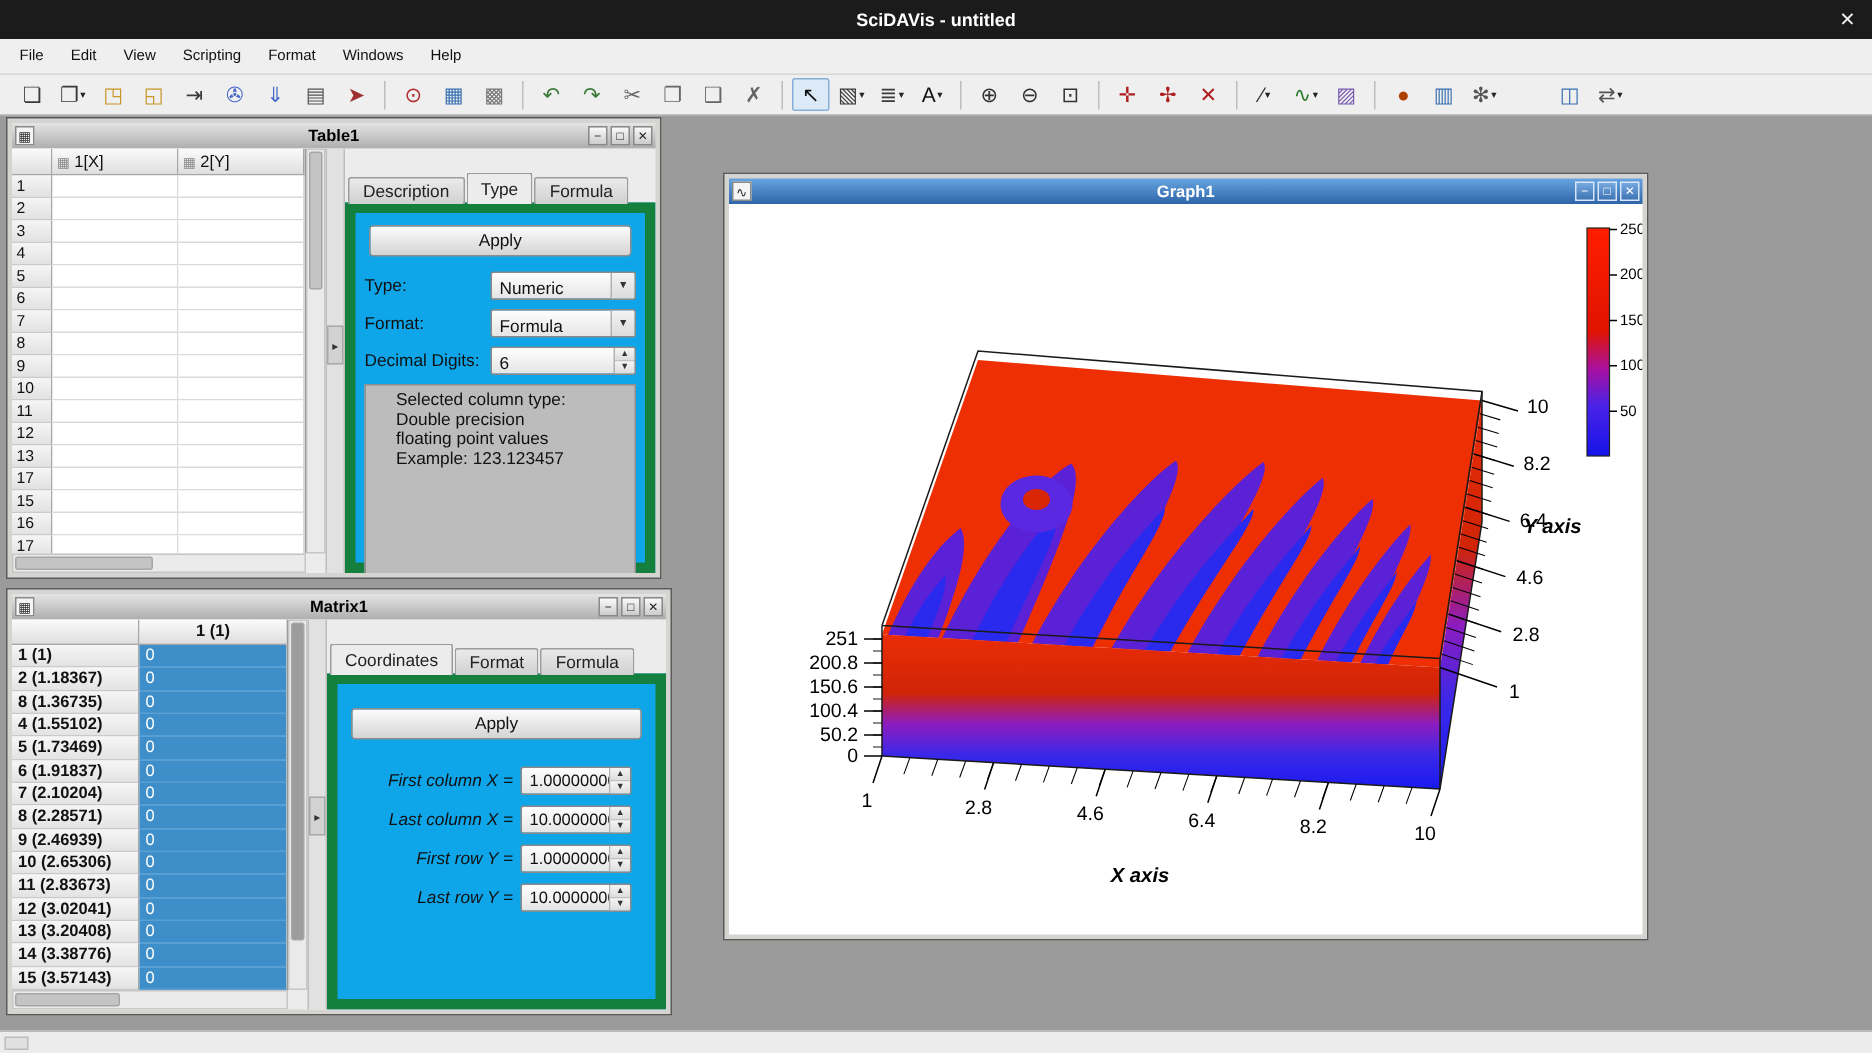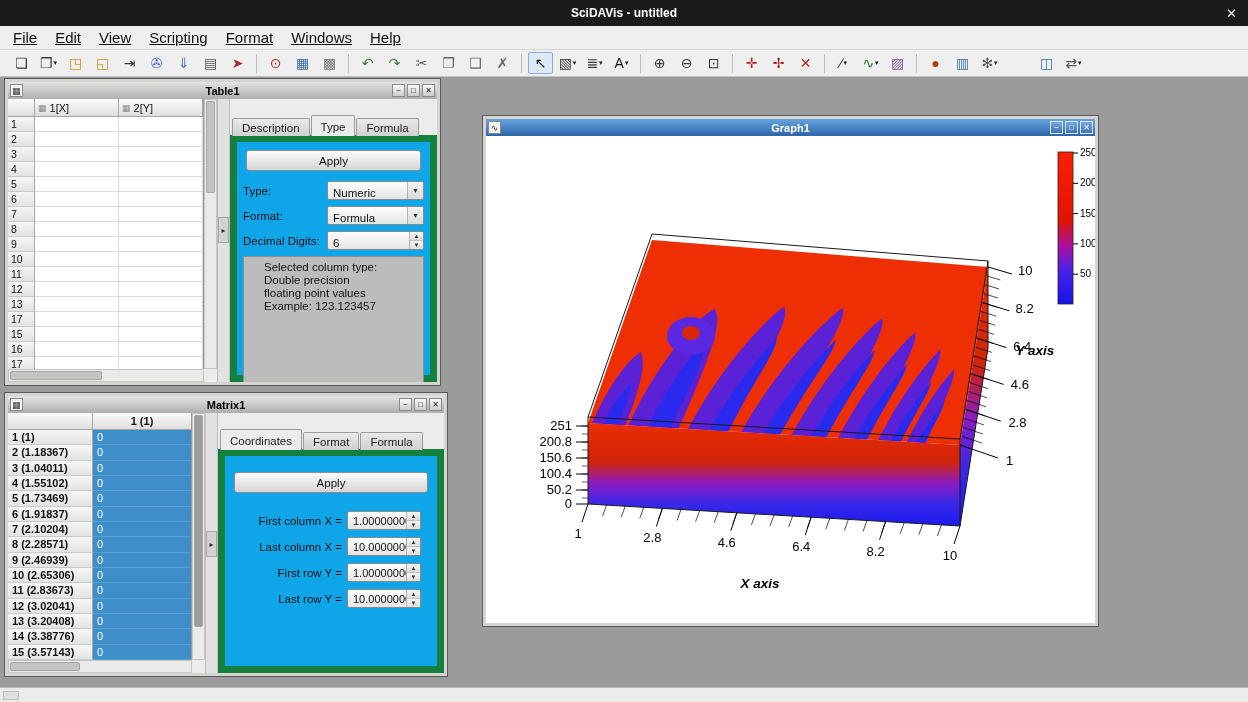--- a/index.html
+++ b/index.html
@@ -5,21 +5,21 @@
   * { margin:0; padding:0; box-sizing:border-box; cursor:default; }
   html,body { width:1248px; height:702px; overflow:hidden; }
   body { font-family:"Liberation Sans", sans-serif; font-size:12px; background:#9b9b9b; position:relative; color:#111; }
 
   
   .titlebar { position:absolute; left:0; top:0; width:100%; height:26px; background:#1b1b1b; }
   .titlebar .title { position:absolute; left:50%; top:50%; transform:translate(-50%,-50%); color:#fff; font-weight:bold; font-size:12px; }
   .titlebar .close { position:absolute; right:11px; top:50%; transform:translateY(-50%); color:#eee; font-size:13px; }
 
   .menubar { position:absolute; top:26px; left:0; width:100%; height:24px; background:#efefef; border-bottom:1px solid #d6d6d6; display:flex; align-items:center; padding:0 4px; }
-  .menuitem { padding:3px 9px; font-size:15px; color:#111;text-decoration:underline; }
+  .menuitem { padding:3px 9px; font-size:10px; color:#111; }
 
   .toolbar { position:absolute; top:50px; left:0; width:100%; height:27px; background:#efefef; border-bottom:1px solid #c2c2c2; display:flex; align-items:center; padding:0 8px; }
   .tbtn { width:25px; height:22px; margin:0 1px; display:flex; align-items:center; justify-content:center; border-radius:2px; font-size:14px; color:#3a3a3a; border:1px solid transparent; }
   .tbtn.active { border:1px solid #86aed6; background:#dceaf8; }
   .tdrop { font-size:7px; color:#222; margin-left:1px; }
   .tsep { width:1px; height:19px; background:#bdbdbd; margin:0 5px; flex:none; }
   .tgap { flex:none; }
 
   .mdi { position:absolute; top:77px; left:0; width:1248px; height:610px; background:#9b9b9b; }
 
@@ -84,21 +84,21 @@
   
   .mgrid { position:absolute; left:0; top:0; width:184px; height:247px; background:#fff; overflow:hidden; border-right:1px solid #9a9a9a; }
   .mhead { display:flex; height:17px; }
   .mcorner { width:85px; flex:none; border-right:1px solid #a6a6a6; border-bottom:1px solid #a6a6a6; background:linear-gradient(#fbfbfb,#dedede); }
   .mcolh { flex:1; border-bottom:1px solid #a6a6a6; background:linear-gradient(#fbfbfb,#dedede); font-size:11px; font-weight:bold; display:flex; align-items:center; justify-content:center; }
   .mrow { display:flex; height:15.33px; }
   .mlabel { width:85px; flex:none; font-size:11px; font-weight:bold; background:linear-gradient(#f6f6f6,#e3e3e3); border-right:1px solid #a6a6a6; border-bottom:1px solid #cacaca; display:flex; align-items:center; padding-left:4px; }
   .mval { flex:1; background:#3d8ec9; color:#fff; font-size:11px; display:flex; align-items:center; padding-left:4px; border-bottom:1px solid #58a0d4; }
 
   .mfrow { display:flex; align-items:center; justify-content:flex-end; margin-bottom:7px; padding-right:10px; }
-  .mflabel { font-size:11.5px; margin-right:5px; }
+  .mflabel { font-size:11.5px; margin-right:5px;font-style:italic; }
   .mspin { width:74px; flex:none; height:19px; border:1px solid #8a8a8a; border-radius:2px; background:linear-gradient(#fefefe,#e5e5e5); display:flex; align-items:center; font-size:11px; overflow:hidden; }
 
   
   #win-graph .wbody { background:#fff; }
   #plot { display:block; width:609px; height:487px; font-family:"Liberation Sans", sans-serif; }
   .axis-title { font-size:13.5px; font-weight:bold; font-style:italic; }
 </style>
 </head>
 <body>
 
@@ -455,21 +455,21 @@
             <div class="mlabel">1 (1)</div>
             <div class="mval">0</div>
           </div>
 
           <div class="mrow">
             <div class="mlabel">2 (1.18367)</div>
             <div class="mval">0</div>
           </div>
 
           <div class="mrow">
-            <div class="mlabel">3 (1.04011)</div>
+            <div class="mlabel">8 (1.36735)</div>
             <div class="mval">0</div>
           </div>
 
           <div class="mrow">
             <div class="mlabel">4 (1.55102)</div>
             <div class="mval">0</div>
           </div>
 
           <div class="mrow">
             <div class="mlabel">5 (1.73469)</div>

